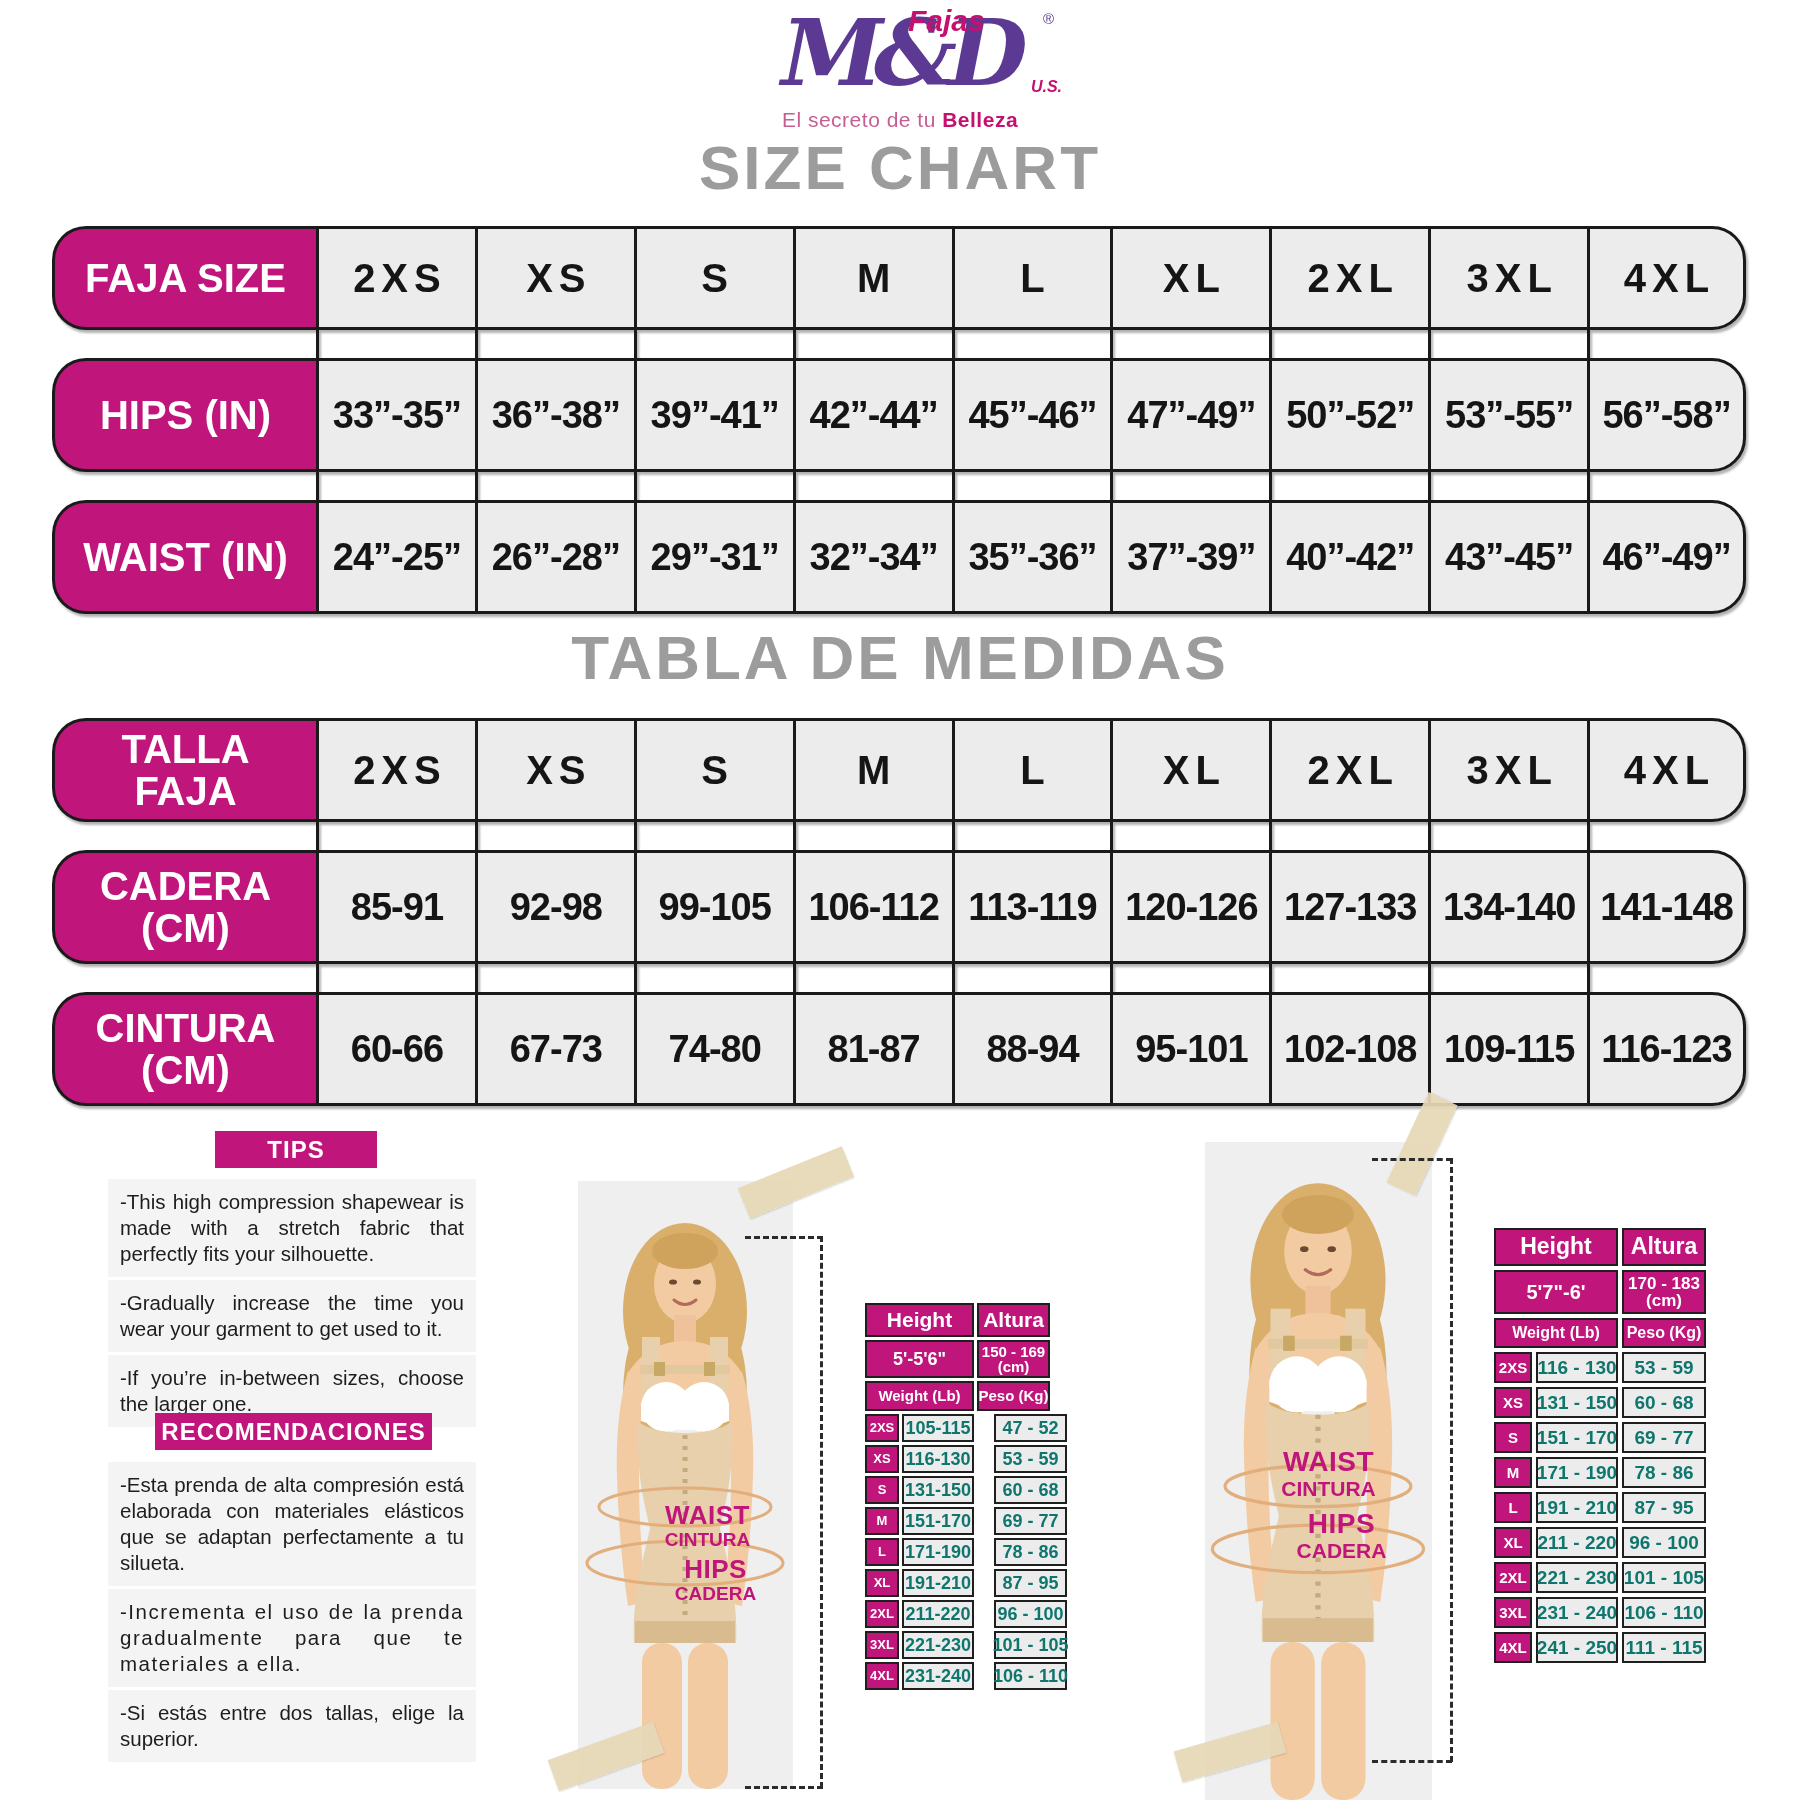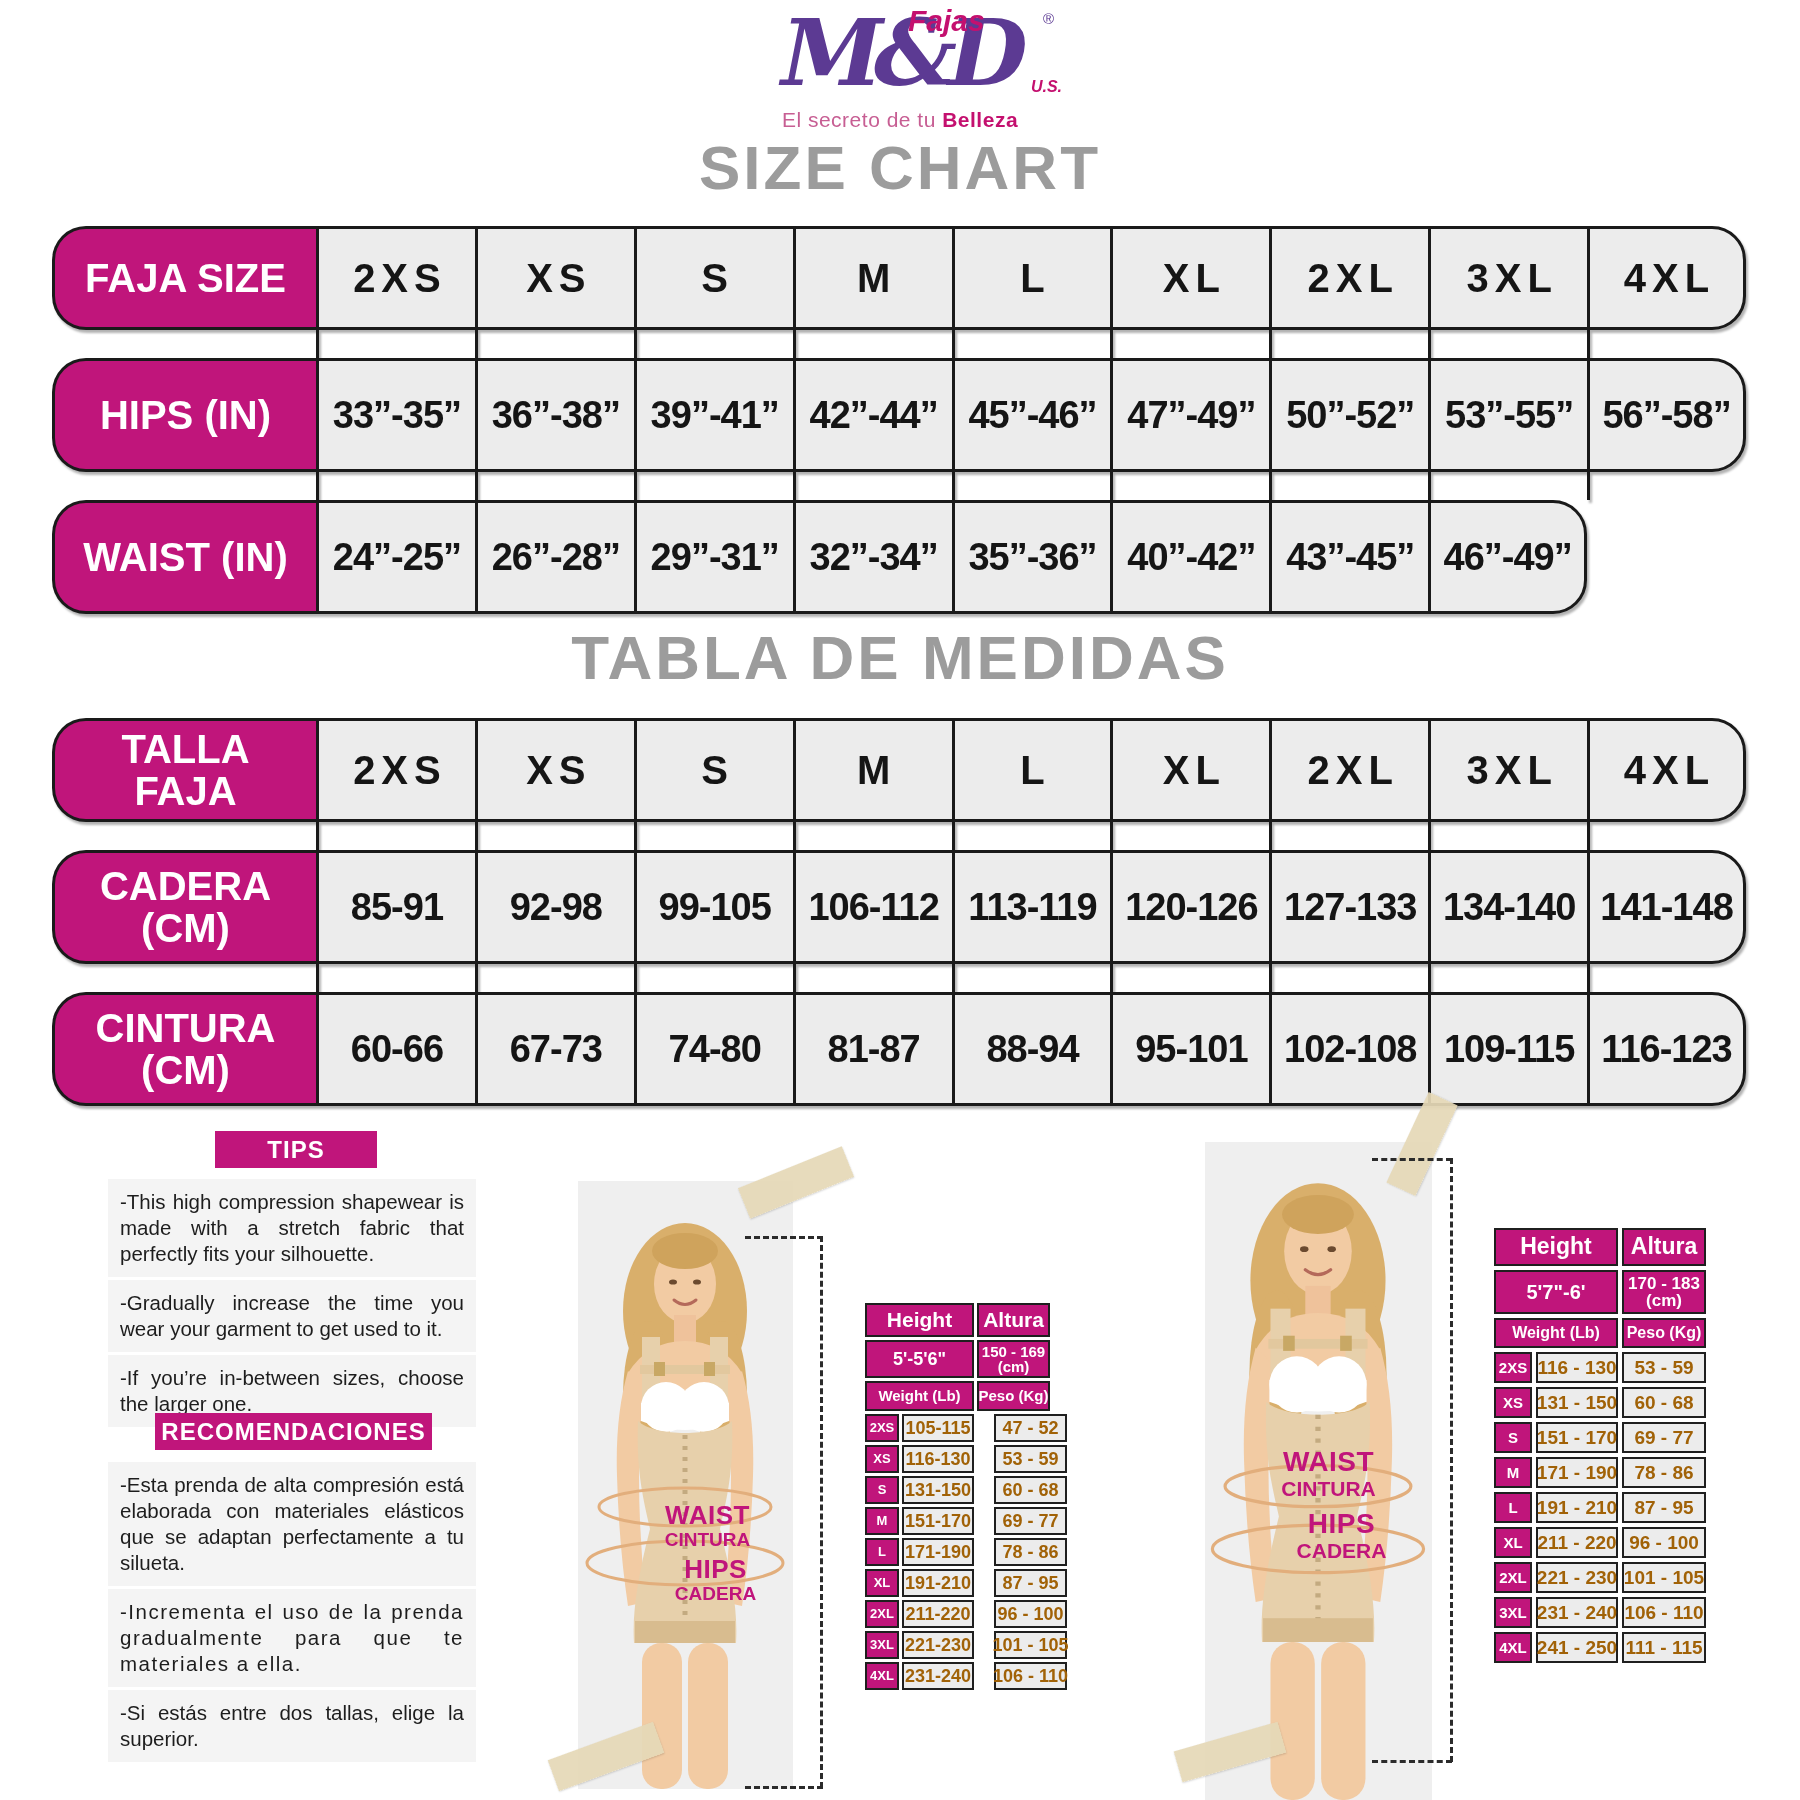--- a/index.html
+++ b/index.html
@@ -68,21 +68,21 @@
   #d1t{left:745px;top:1236px;width:78px;} #d1v{left:820px;top:1236px;height:552px;} #d1b{left:745px;top:1786px;width:78px;}
   #d2t{left:1372px;top:1158px;width:80px;} #d2v{left:1450px;top:1158px;height:604px;} #d2b{left:1372px;top:1760px;width:80px;}
 
   
   .ht{position:absolute;}
   #ht1{left:865px;top:1303px;} #ht2{left:1494px;top:1228px;}
   .ht .row{display:flex;}
   #ht1 .row{margin-bottom:3px;} #ht2 .row{margin-bottom:4px;}
   .ht .cell{box-sizing:border-box;border:2px solid #1f1f1f;display:flex;flex-direction:column;align-items:center;justify-content:center;text-align:center;font-weight:700;line-height:1.03;white-space:nowrap;}
   .ht .mag{background:var(--magenta);color:#fff;}
-  .ht .gray{background:#ECECEC;color:#a16207;}
+  .ht .gray{background:#ECECEC;color:#0f766e;}
   #ht1 .h-left{width:109px;margin-right:3px;} #ht1 .h-right{width:73px;}
   #ht2 .h-left{width:124px;margin-right:4px;} #ht2 .h-right{width:84px;}
   #ht1 .h1{height:34px;font-size:21px;} #ht1 .h2{height:38px;font-size:18px;} #ht1 .h3{height:30px;font-size:15px;}
   #ht2 .h1{height:38px;font-size:23px;} #ht2 .h2{height:44px;font-size:20px;} #ht2 .h3{height:30px;font-size:16px;}
   #ht1 .cmline{font-size:15px;} #ht2 .cmline{font-size:17px;}
   #ht1 .chip{width:34px;height:28px;font-size:13px;margin-right:3px;}
   #ht1 .c1{width:72px;height:28px;font-size:18px;margin-right:20px;}
   #ht1 .c2{width:73px;height:28px;font-size:18px;}
   #ht2 .chip{width:38px;height:31px;font-size:15px;margin-right:4px;}
   #ht2 .c1{width:82px;height:31px;font-size:19px;margin-right:4px;}
@@ -170,20 +170,21 @@
       <div class="band">
         <div class="pill">
           <div class="pl">WAIST (IN)</div>
         </div>
         <div class="cells">
           <div class="cellv">24”-25”</div>
           <div class="cellv">26”-28”</div>
           <div class="cellv">29”-31”</div>
           <div class="cellv">32”-34”</div>
           <div class="cellv">35”-36”</div>
+          <div class="cellv">37”-39”</div>
           <div class="cellv">40”-42”</div>
           <div class="cellv">43”-45”</div>
           <div class="cellv">46”-49”</div>
         </div>
       </div>
     </div>
   <div class="bigtable" id="table-cm">
       <div class="band head">
         <div class="pill">
           <div class="pl">TALLA</div>

